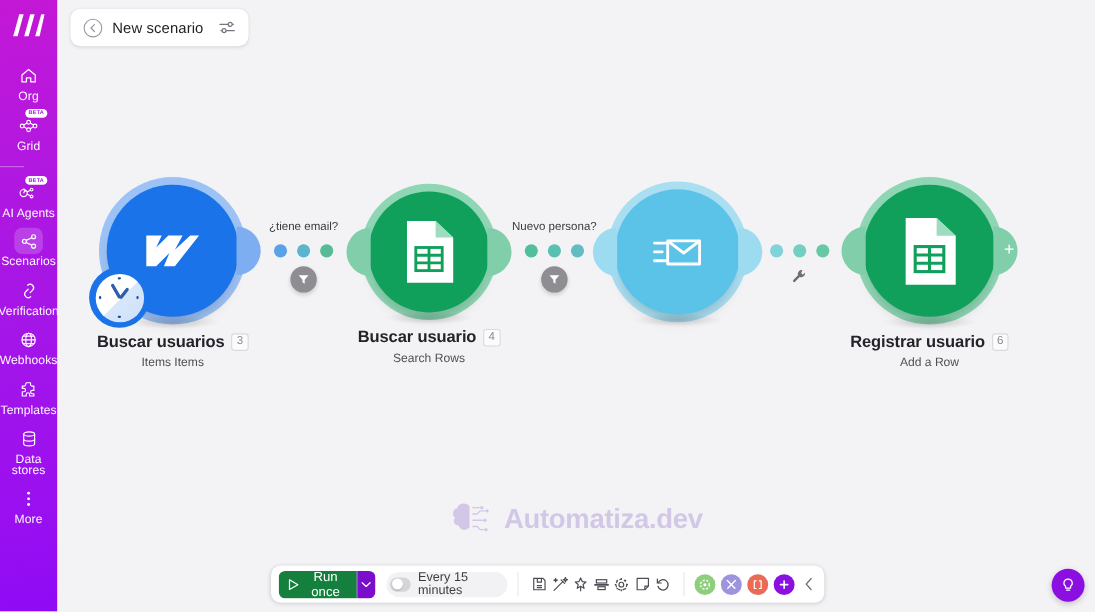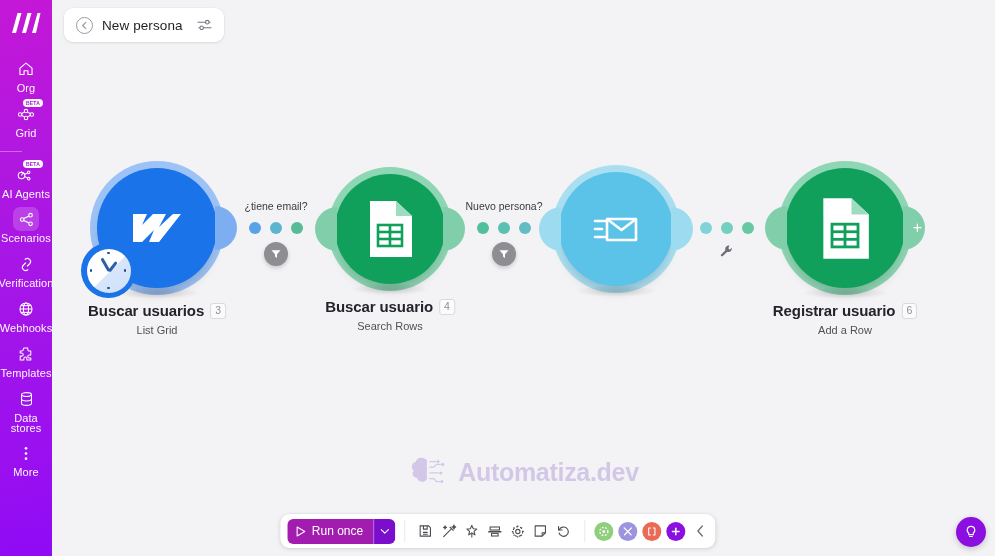--- a/index.html
+++ b/index.html
@@ -163,21 +163,21 @@
   
   #bottombar {
     position:absolute; left:50%; transform:translateX(-50%);
     bottom: 8px; height: 34px; background:#fff; border-radius: 9px;
     display:flex; align-items:center; padding: 0 7px; gap: 0px;
     box-shadow: 0 1px 4px rgba(0,0,0,.13), 0 0 0 .5px rgba(0,0,0,.03);
     z-index: 20;
   }
   #run-group { display:flex; align-items:center; border-radius:6px; overflow:hidden; }
   #run-once {
-    background:#a21caf; color:#fff; border:none; height:25px; padding: 0 10px 0 8px;
+    background:#15803d; color:#fff; border:none; height:25px; padding: 0 10px 0 8px;
     font-size:12px; font-family:inherit; display:flex; align-items:center; gap:6px; cursor:pointer;
   }
   #run-caret {
     background:#7a0ecc; border:none; border-left:1px solid rgba(255,255,255,.28);
     height:25px; width:22px; display:flex;align-items:center;justify-content:center; cursor:pointer;
   }
   #sched-pill {
     display:flex; align-items:center; gap:7px; background:#f2f2f4; border-radius:13px;
     height:23px; padding: 0 10px 0 3px; margin-left:10px; cursor:pointer;
   }
@@ -335,21 +335,21 @@
         </div>
       </div>
   </nav>
 
   <div id="topbar-left">
     <div class="back-circle">
       <svg width="9" height="9" viewBox="0 0 10 10" aria-hidden="true">
         <path d="M6.5 1.5 L3 5 L6.5 8.5" fill="none" stroke="#9a9aa2" stroke-width="1.3" stroke-linecap="round" stroke-linejoin="round"></path>
       </svg>
     </div>
-    <span id="scenario-name">New persona</span>
+    <span id="scenario-name">New scenario</span>
     <span class="sliders-ico">
       <svg width="15" height="14" viewBox="0 0 16 15" aria-hidden="true">
         <g stroke="#76767e" stroke-width="1.2" stroke-linecap="round" fill="none">
           <line x1="1" y1="4.5" x2="14" y2="4.5"></line>
           <line x1="2" y1="10.5" x2="15" y2="10.5"></line>
         </g>
         <circle cx="11" cy="4.5" r="1.9" fill="#fff" stroke="#76767e" stroke-width="1.2"></circle>
         <circle cx="5" cy="10.5" r="1.9" fill="#fff" stroke="#76767e" stroke-width="1.2"></circle>
       </svg>
     </span>
@@ -378,21 +378,21 @@
             <div class="chand" style="left:22px; top:21px; width:15px; height:2.6px; transform:rotate(-120deg);"></div>
             <div class="chand" style="left:22px; top:21px; width:12px; height:2.6px; transform:rotate(-52deg);"></div>
           </div>
         </div>
       </div>
       <div class="mod-caption">
         <div class="mod-title">
           <span>Buscar usuarios</span>
           <span class="mod-badge">3</span>
         </div>
-        <div class="mod-sub">List Grid</div>
+        <div class="mod-sub">Items Items</div>
       </div>
     </div>
 
     <div class="connector" style="left:197px; top:222px;">
       <span class="conn-label">¿tiene email?</span>
       <span class="cdot" style="background:#5aa2e8;"></span>
       <span class="cdot" style="background:#5cb5cf;"></span>
       <span class="cdot" style="background:#57bb97;"></span>
       <span class="filter-badge">
         <svg width="12" height="12" viewBox="0 0 12 12" aria-hidden="true">
@@ -537,20 +537,26 @@
       </button>
       <button id="run-caret">
         <span style="display:flex">
           <svg width="9" height="7" viewBox="0 0 10 7" aria-hidden="true">
             <path d="M1 1.5 L5 5.3 L9 1.5" fill="none" stroke="#ffffff" stroke-width="1.3" stroke-linecap="round" stroke-linejoin="round"></path>
           </svg>
         </span>
       </button>
     </div>
 
+    <div id="sched-pill">
+      <span class="toggle">
+          <span class="knob"></span>
+        </span>
+      <span id="sched-label">Every 15 minutes</span>
+    </div>
 
     <span class="bar-sep"></span>
 
     <span class="tool-ico">
       <svg width="14" height="14" viewBox="0 0 15 15" aria-hidden="true">
         <g fill="none" stroke="#4c4d53" stroke-width="1.15">
           <path d="M2 2 H11 L13 4 V13 H2 Z"></path>
           <path d="M5.5 2 V5.5 H9.5 V2"></path>
           <path d="M5 9 H10"></path>
             <path d="M5 11 H10"></path>

